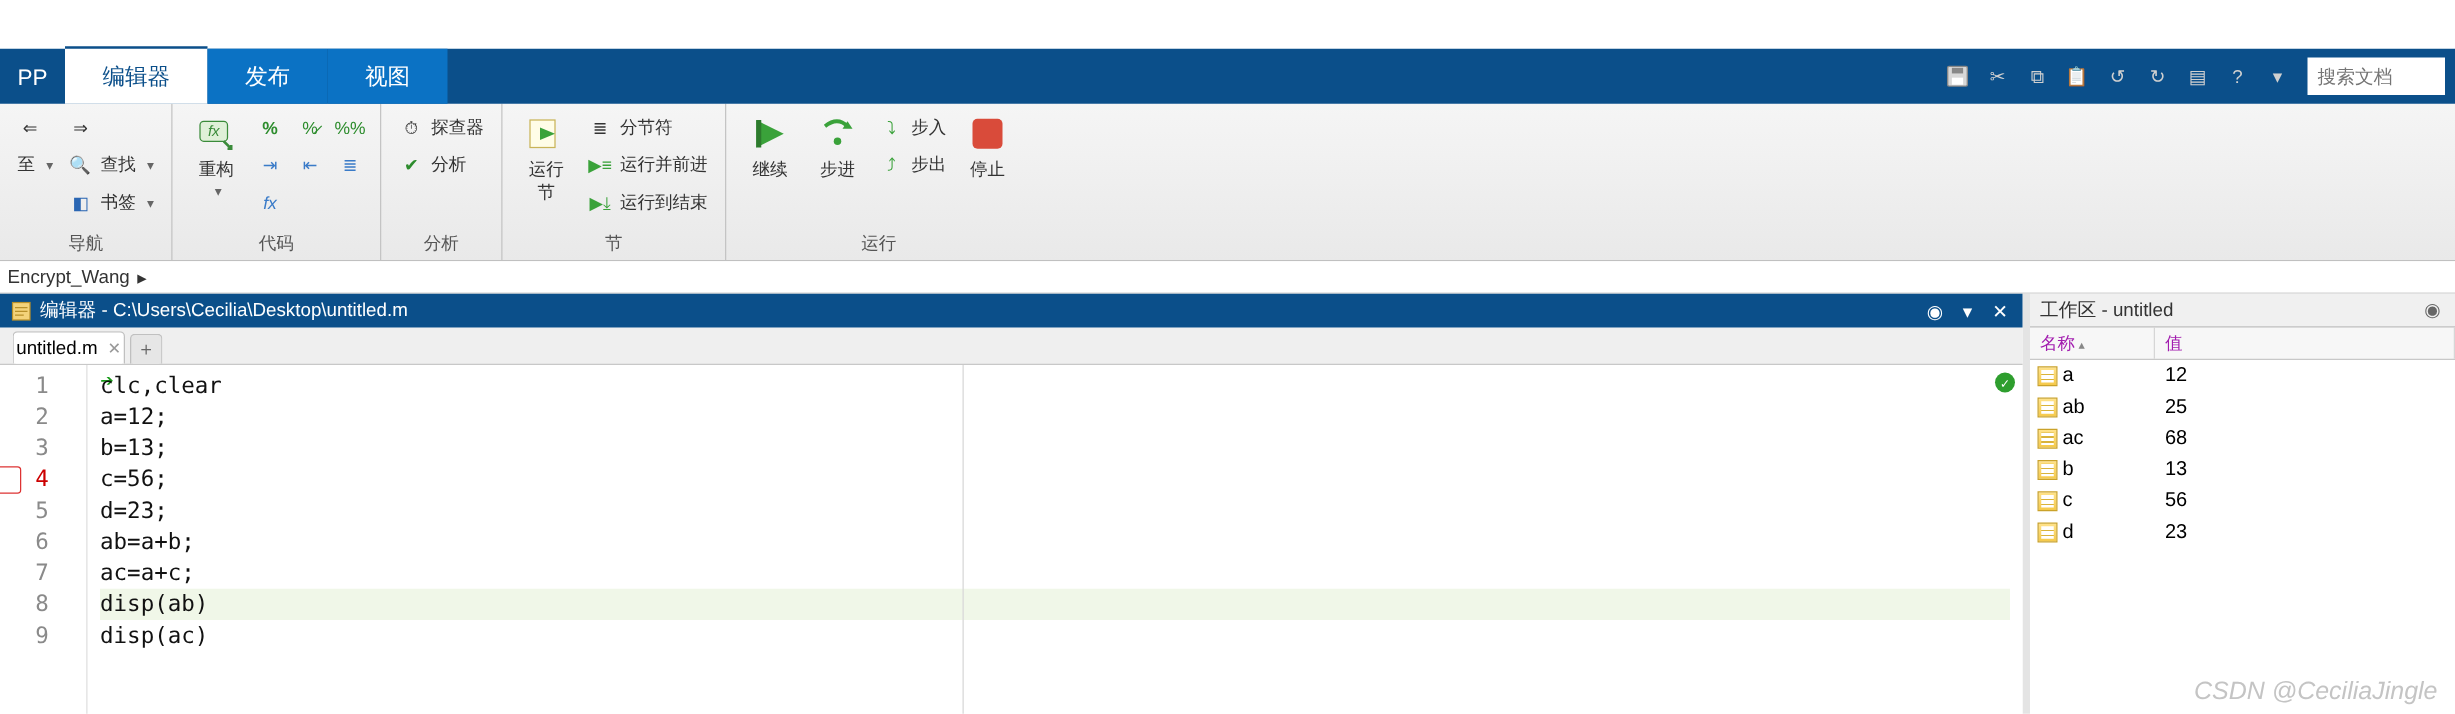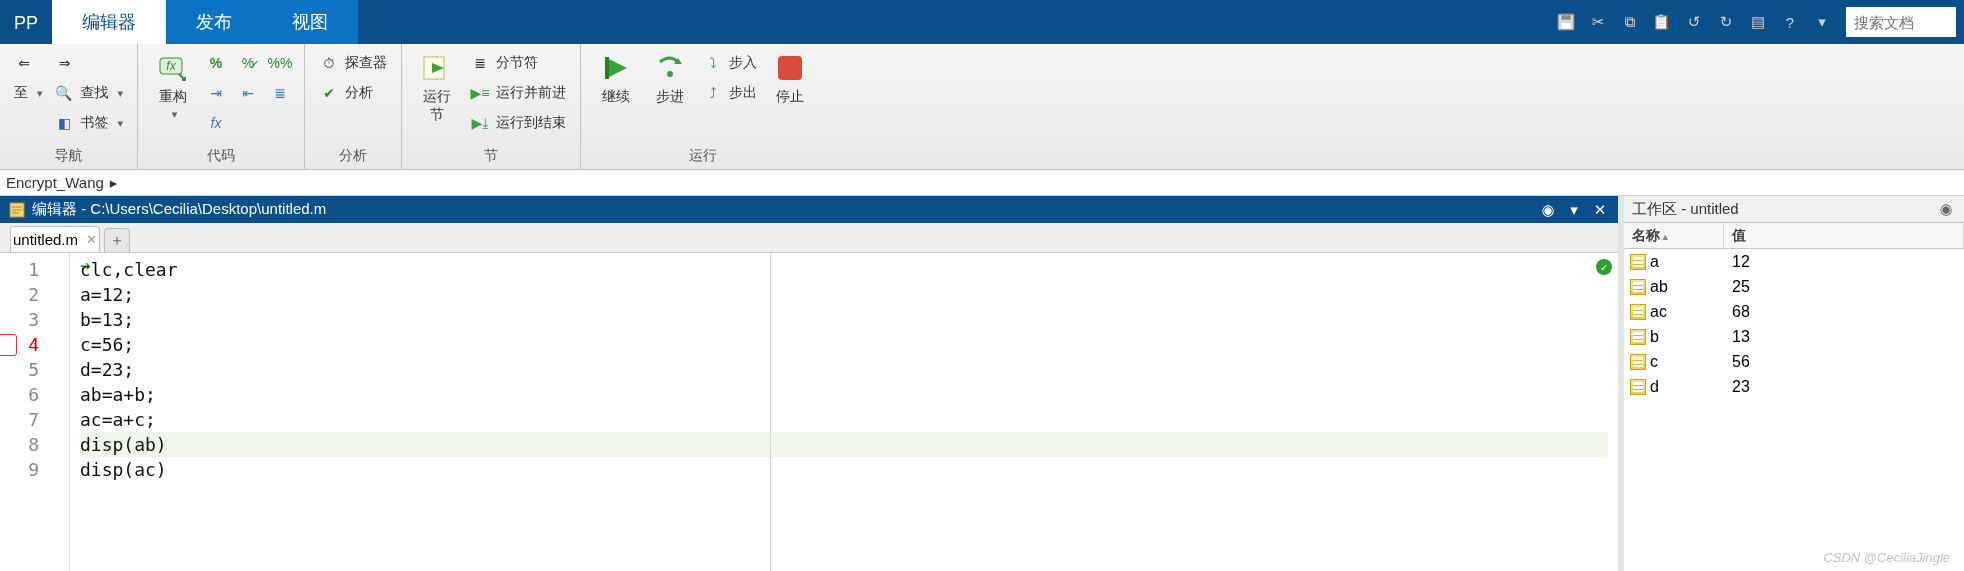--- a/index.html
+++ b/index.html
@@ -1,19 +1,19 @@
 <!DOCTYPE html>
 <html><head>
 <meta charset="utf-8">
 <style>
   * { box-sizing: border-box; margin: 0; padding: 0; }
   html, body { width: 1964px; height: 571px; font-family: "Segoe UI", "Microsoft YaHei", Arial, sans-serif; font-size: 15px; overflow: hidden; background: #fff; }
   
   
-  .tab-strip { display: flex; align-items: flex-end; height: 44px; background: #0b4f8a; color: #fff; position: relative; }
+  .tab-strip { display: flex; align-items: flex-end; height: 44px; background: #0b4f8a; color: #fff; position: relative; margin-top: 39px; }
   .tab-strip .app-label { padding: 10px 14px; color: #fff; font-size: 18px; }
   .tab { padding: 10px 30px; font-size: 18px; cursor: pointer; }
   .tab.active { background: #fff; color: #0b4f8a; border-top: 2px solid #0b4f8a; }
   .tab.blue { background: #0b72c4; }
   .qat { position: absolute; right: 0; top: 0; height: 44px; display: flex; align-items: center; padding-right: 6px; }
   .qat .slot { width: 28px; height: 28px; margin: 0 2px; display:flex; align-items:center; justify-content:center; color:#d0d0d0; border-radius:4px; }
   .qat .slot.search { width: auto; background:#fff; height:30px; margin-left:8px; padding:0; }
   .qat .slot.search input { width: 110px; height: 100%; border: none; padding: 0 8px; font-size: 15px; outline: none; }
   
   
@@ -53,33 +53,33 @@
   .gutter .ln { height:25px; line-height:25px; }
   .gutter .ln.bp { color:#c00; position:relative;}
   .gutter .ln.bp::before { content:""; position:absolute; right:22px; top:2px; width:22px; height:20px; border:1.5px solid #d33; border-radius:3px; }
   .gutter .ln.cur::after { content:"➔"; color:#1a9b1a; position:absolute; right:-22px; top:0; font-size:18px;}
   .code { flex:1; padding:4px 10px; position:relative; }
   .code .cl { height:25px; line-height:25px; color:#111; white-space:pre; }
   .code .cl.hl { background:#f0f7e8; }
   .mid-sep { position:absolute; left:770px; top:0; bottom:0; width:0; border-left:1px solid #d8d8d8; }
   .status-dot { position:absolute; right:6px; top:6px; width:16px; height:16px; border-radius:50%; background:#2e9e2e; display:flex; align-items:center; justify-content:center; color:#fff; font-size:11px;}
   
-  .ws-head { display:flex; height:26px; background:#f7f7f7; border-bottom:1px solid #c8c8c8; font-size:14px; color:#404040;font-weight:bold; }
+  .ws-head { display:flex; height:26px; background:#f7f7f7; border-bottom:1px solid #c8c8c8; font-size:14px; color:#a21caf; }
   .ws-head > div { padding:4px 8px; border-right:1px solid #d6d6d6; }
   .ws-head .c1 { width:100px; }
   .ws-head .c2 { flex:1; }
   .ws-head .sort::after { content:" ▴"; color:#888; font-size:10px; }
   .ws-body { flex:1; overflow:auto; font-size:16px; }
   .ws-row { display:flex; height:25px; align-items:center; }
   .ws-row .c1 { width:100px; padding-left:6px; display:flex; align-items:center; gap:4px;}
   .ws-row .c2 { flex:1; padding-left:8px;}
   .var-ico { width:16px; height:16px; background:linear-gradient(#ffe28a,#f5c94a); border:1px solid #caa22a; position:relative;}
   .var-ico::after { content:""; position:absolute; inset:2px; background:repeating-linear-gradient(#fff 0 3px,#d9b33a 3px 4px); }
   
-  .watermark { position:absolute; right:14px; bottom:6px; color:#c4c4c4; font-size:13px; font-style:italic; pointer-events:none;}
+  .watermark { position:absolute; right:14px; bottom:6px; color:#c4c4c4; font-size:20px; font-style:italic; pointer-events:none;}
 </style>
 </head>
 <body>
 
 <div class="tab-strip">
   <div class="app-label">PP</div>
   <div class="tab active">编辑器</div>
   <div class="tab blue">发布</div>
   <div class="tab blue">视图</div>
   <div class="qat">

